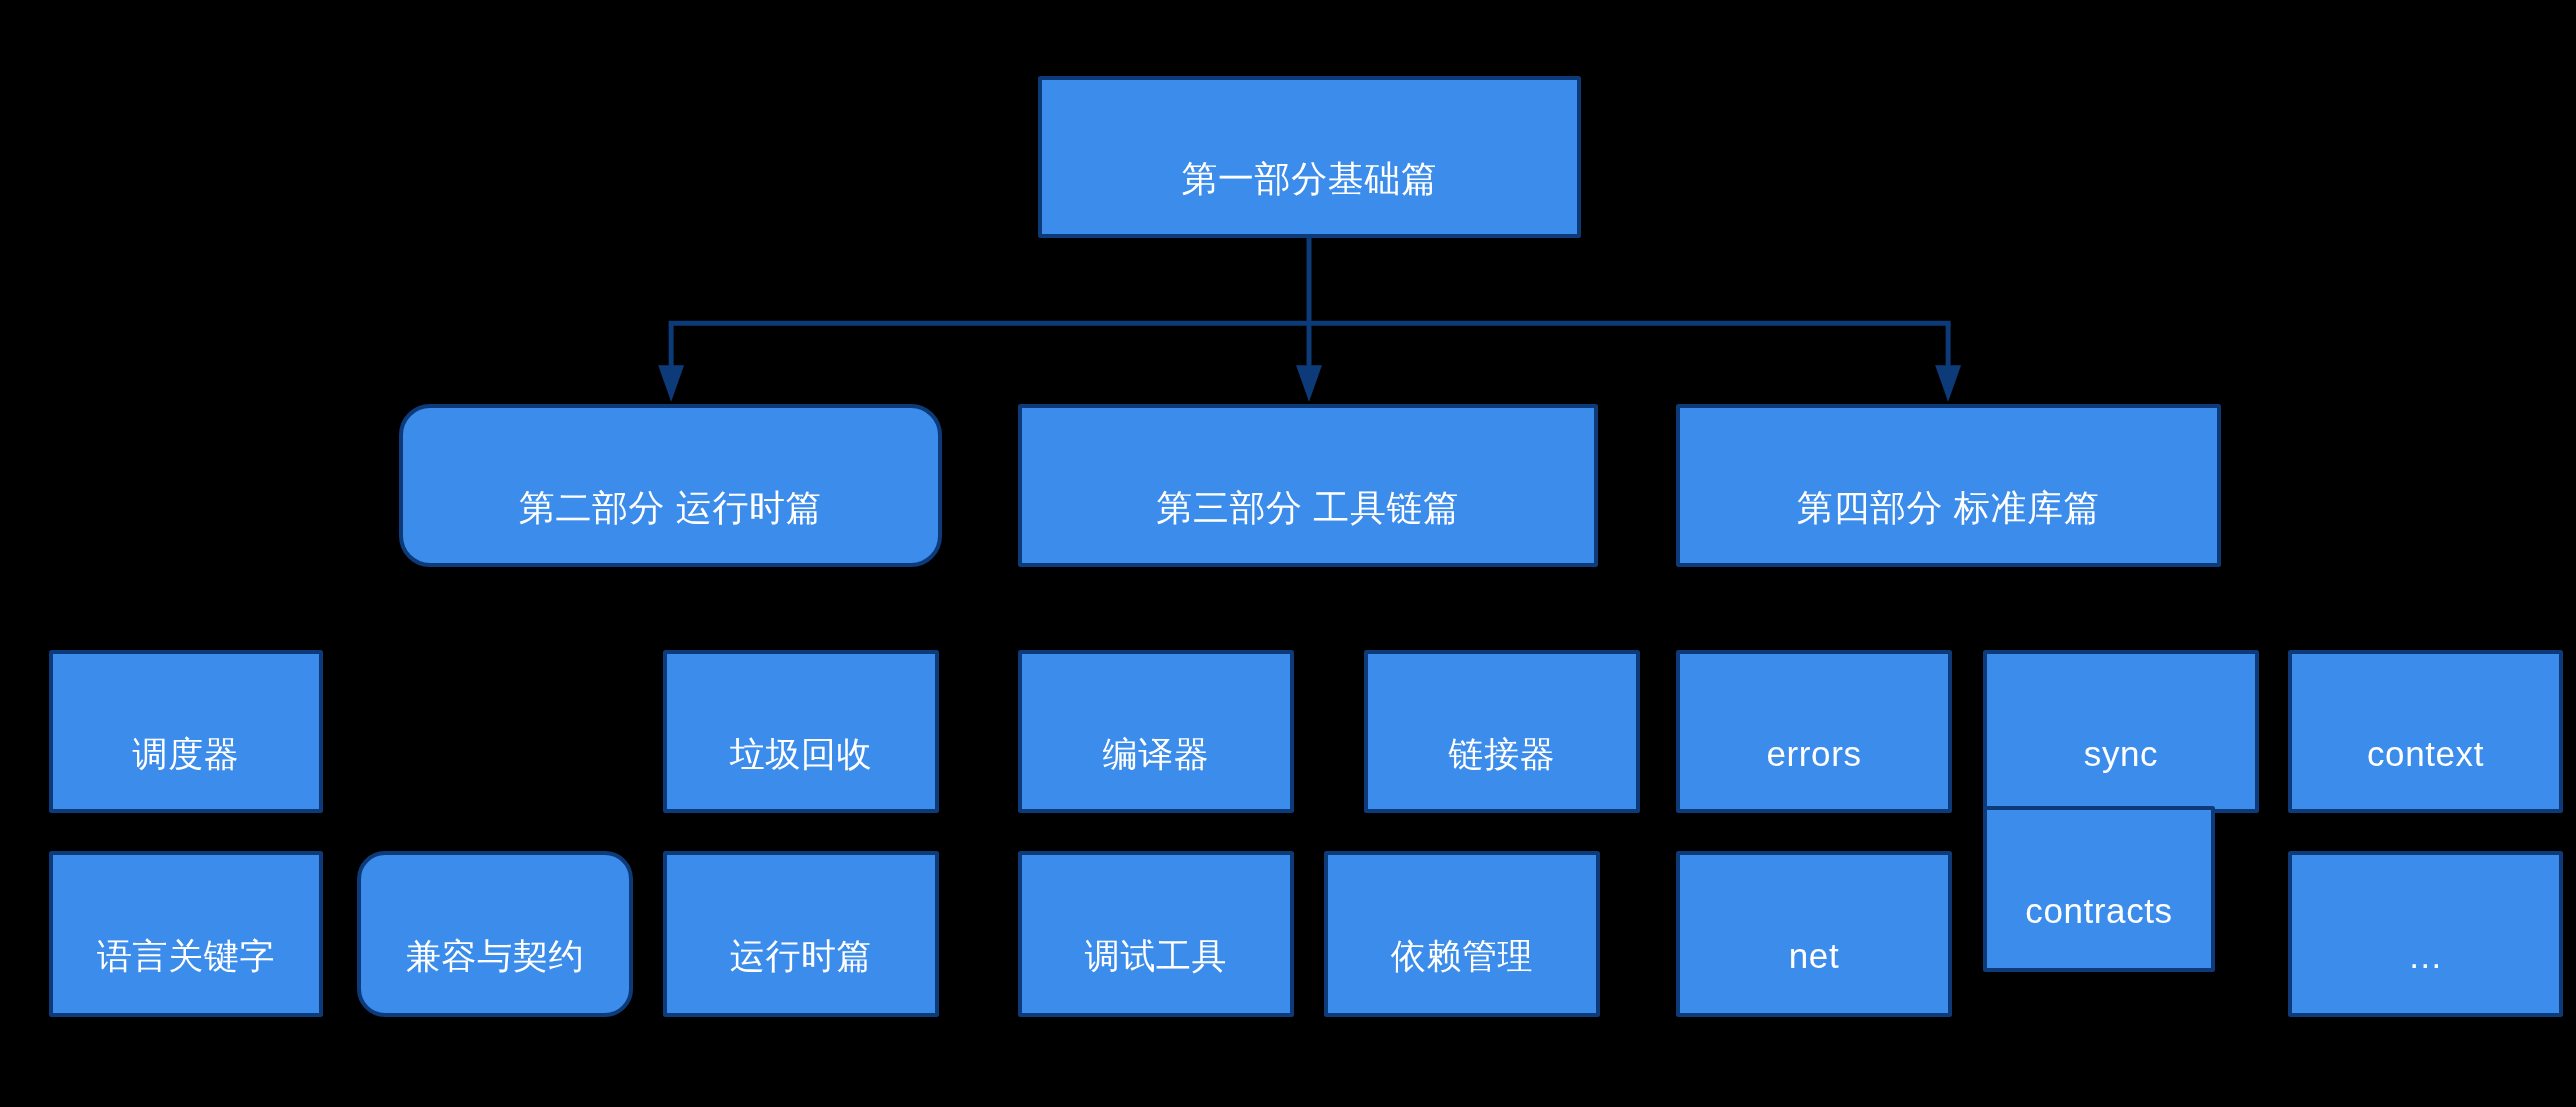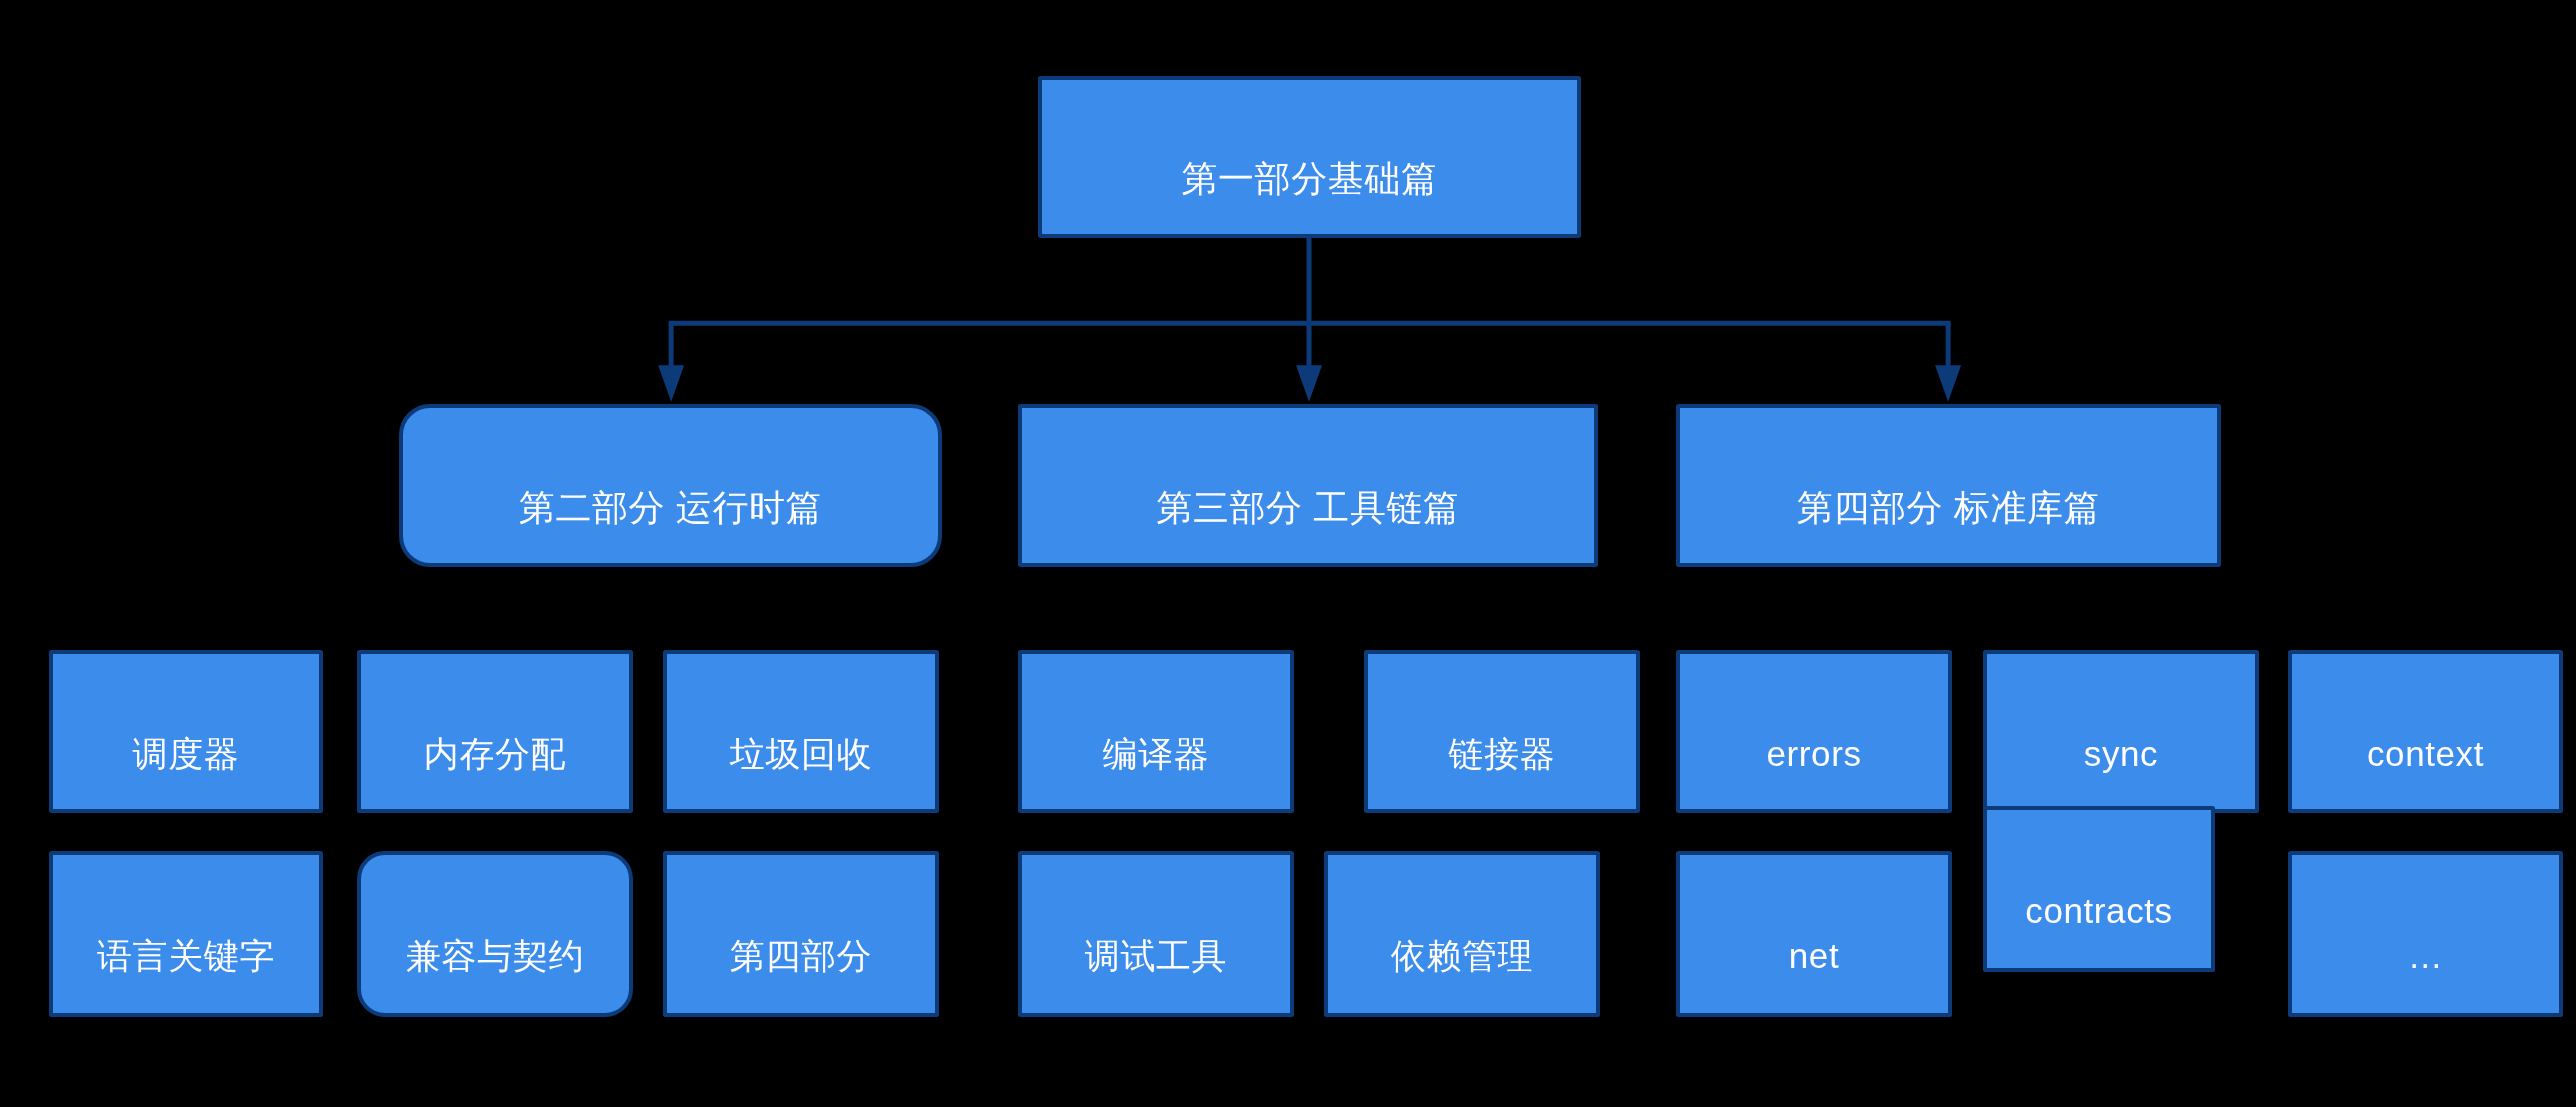--- a/index.html
+++ b/index.html
@@ -56,23 +56,20 @@
   <div class="node lvl2" style="left:1018px; top:404px; width:580px; height:163px;">
     <span class="label">第三部分 工具链篇</span>
   </div>
   <div class="node lvl2" style="left:1676px; top:404px; width:545px; height:163px;">
     <span class="label">第四部分 标准库篇</span>
   </div>
 
   <div class="node" style="left:49px; top:650px; width:274px; height:163px;">
     <span class="label">调度器</span>
   </div>
-  <div class="node" style="left:357px; top:650px; width:276px; height:163px;">
-    <span class="label">内存分配</span>
-  </div>
   <div class="node" style="left:663px; top:650px; width:276px; height:163px;">
     <span class="label">垃圾回收</span>
   </div>
 
   <div class="node" style="left:1018px; top:650px; width:276px; height:163px;">
     <span class="label">编译器</span>
   </div>
   <div class="node" style="left:1364px; top:650px; width:276px; height:163px;">
     <span class="label">链接器</span>
   </div>
@@ -87,21 +84,21 @@
     <span class="label">context</span>
   </div>
 
   <div class="node" style="left:49px; top:851px; width:274px; height:166px;">
     <span class="label">语言关键字</span>
   </div>
   <div class="node" style="left:357px; top:851px; width:276px; height:166px;border-radius:28px;">
     <span class="label">兼容与契约</span>
   </div>
   <div class="node" style="left:663px; top:851px; width:276px; height:166px;">
-    <span class="label">第四部分</span>
+    <span class="label">运行时篇</span>
   </div>
 
   <div class="node" style="left:1018px; top:851px; width:276px; height:166px;">
     <span class="label">调试工具</span>
   </div>
   <div class="node" style="left:1324px; top:851px; width:276px; height:166px;">
     <span class="label">依赖管理</span>
   </div>
 
   <div class="node" style="left:1676px; top:851px; width:276px; height:166px;">

